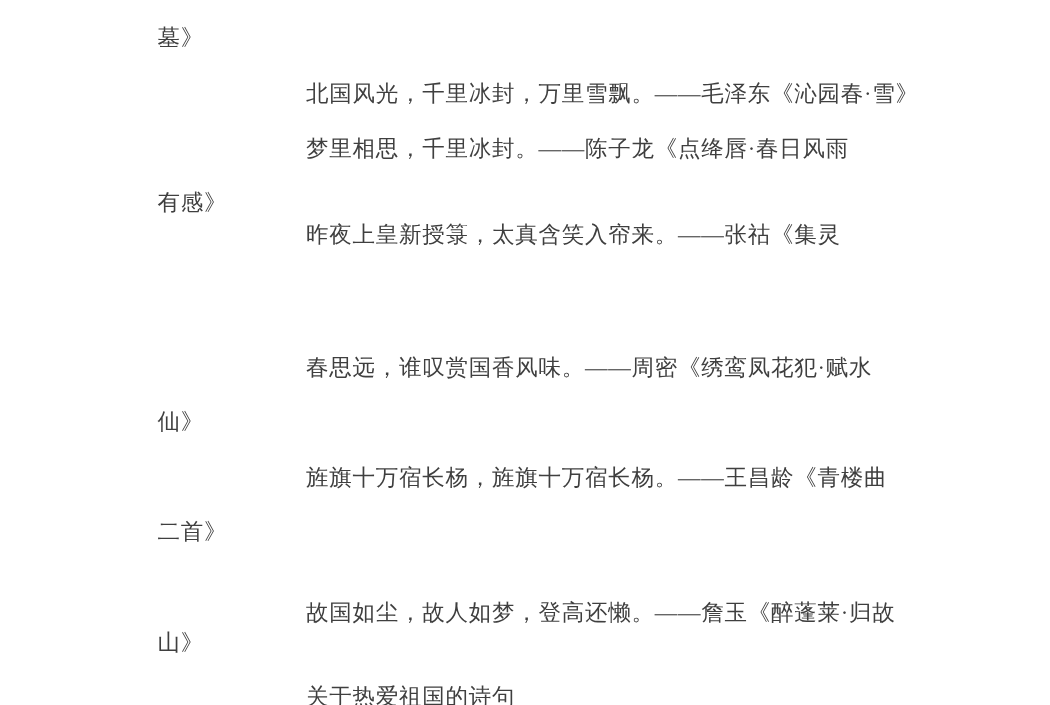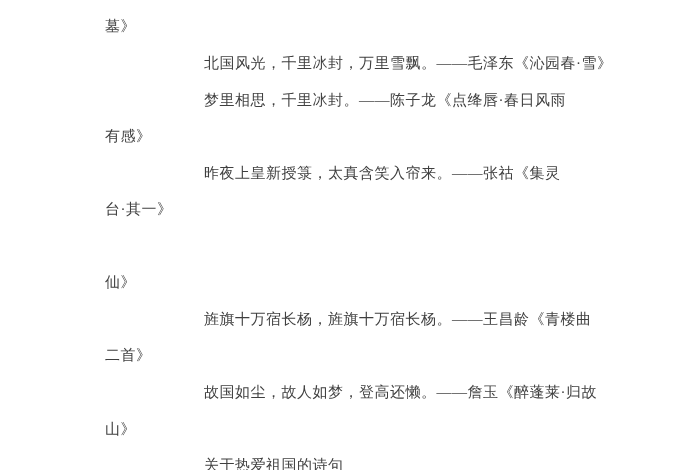--- a/index.html
+++ b/index.html
@@ -34,21 +34,21 @@
   }
 </style>
 </head>
 <body>
 
 <div class="page">
   <div class="line" style="top:16px">墓》</div>
   <div class="line ind" style="top:53px">北国风光，千里冰封，万里雪飘。——毛泽东《沁园春·雪》</div>
   <div class="line ind" style="top:90px">梦里相思，千里冰封。——陈子龙《点绛唇·春日风雨</div>
   <div class="line" style="top:126px">有感》</div>
-  <div class="line ind" style="top:163px">昨夜上皇新授箓，太真含笑入帘来。——张祜《集灵</div>
-  <div class="line" style="top:199px">台·其一》</div>
+  <div class="line ind" style="top:147px">昨夜上皇新授箓，太真含笑入帘来。——张祜《集灵</div>
+  <div class="line ind" style="top:236px">春思远，谁叹赏国香风味。——周密《绣鸾凤花犯·赋水</div>
   <div class="line" style="top:272px">仙》</div>
   <div class="line ind" style="top:309px">旌旗十万宿长杨，旌旗十万宿长杨。——王昌龄《青楼曲</div>
   <div class="line" style="top:345px">二首》</div>
-  <div class="line ind" style="top:382px">故国如尘，故人如梦，登高还懒。——詹玉《醉蓬莱·归故</div>
+  <div class="line ind" style="top:399px">故国如尘，故人如梦，登高还懒。——詹玉《醉蓬莱·归故</div>
   <div class="line" style="top:419px">山》</div>
   <div class="line ind" style="top:455px">关于热爱祖国的诗句</div>
 </div>
 
 </body></html>

